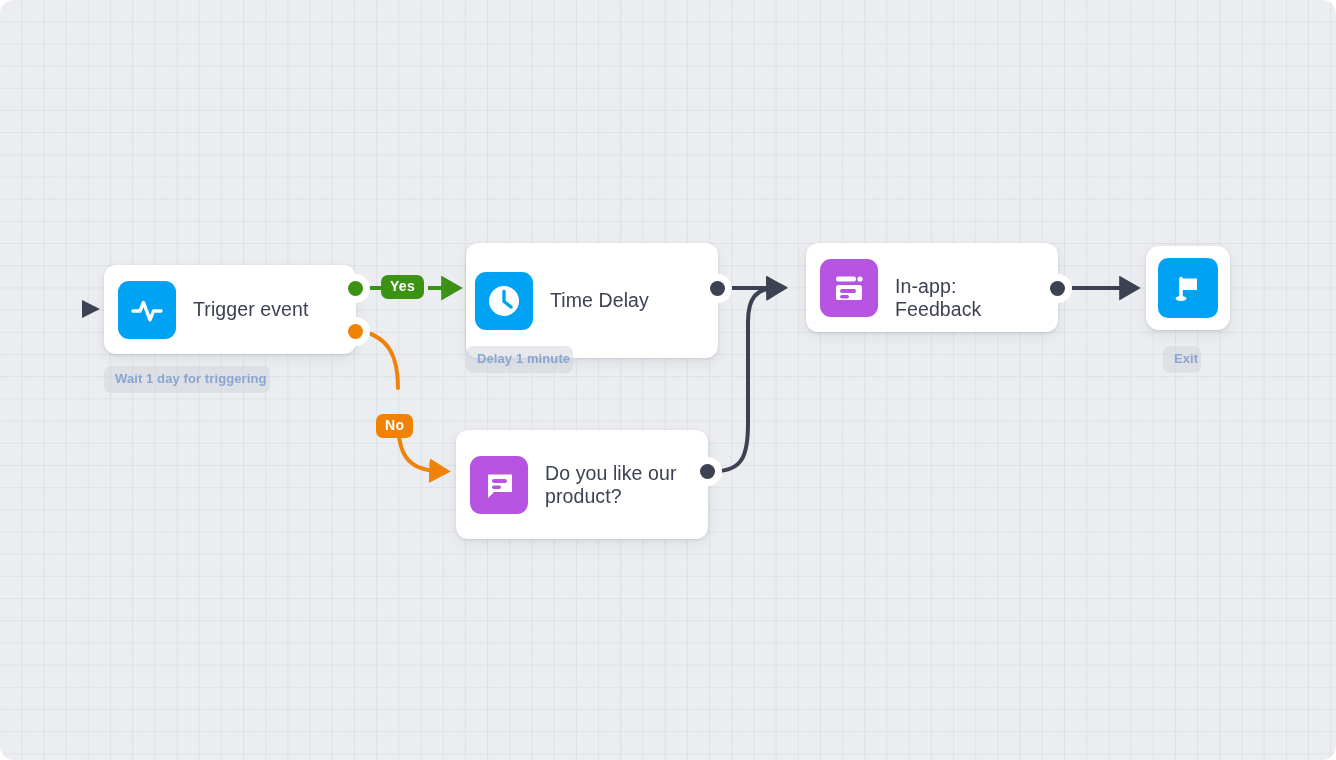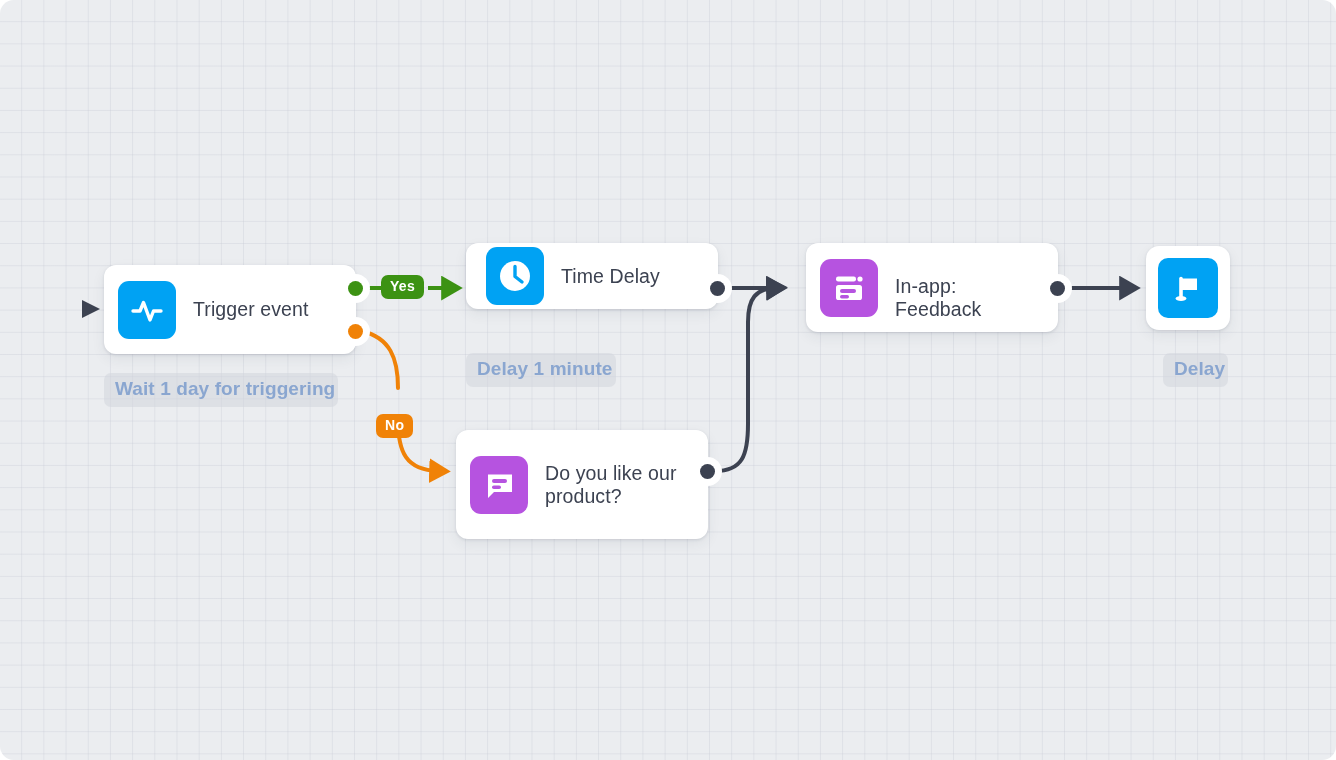--- a/index.html
+++ b/index.html
@@ -69,27 +69,26 @@
     border-radius: 13px;
     box-shadow: 0 1px 3px rgba(40,50,70,0.13), 0 5px 14px rgba(40,50,70,0.07);
     display: flex; align-items: center; justify-content: center;
   }
 
   
   .caption {
     position: absolute;
     background: rgba(209,213,221,0.55);
     color: #8aa6d0;
-    font-size: 19px;
+    font-size: 13px;
     font-weight: 700;
     border-radius: 7px;
     padding: 5px 3px 7px 11px;
     white-space: nowrap;
     letter-spacing: 0.1px;
-    margin-top: 7px;
   }
 
   
   .badge {
     position: absolute;
     color: #ffffff;
     font-size: 14px;
     font-weight: 700;
     border-radius: 7px;
     padding: 3px 9px 5px 9px;
@@ -177,21 +176,21 @@
   <div class="dot-ring" style="left:341px; top:274px;"></div>
   <div class="dot" style="left:348px; top:281px; background:#3c9213;"></div>
   <div class="dot-ring" style="left:341px; top:317px;"></div>
   <div class="dot" style="left:348px; top:324px; background:#f08207;"></div>
 
   <div class="caption" style="left:104px; top:366px;">Wait 1 day for triggering</div>
 
   <div class="badge badge-yes" style="left:381px; top:275px;">Yes</div>
   <div class="badge badge-no" style="left:376px; top:414px;">No</div>
 
-  <div class="node" style="left:466px; top:243px; width:252px; height:66px; padding:0 0 0 20px;">
+  <div class="node" style="left:466px; top:243px; width:252px; height:115px; padding:0 0 0 9px;">
     <div class="node-icon" style="background:#00a2f3;">
       <svg width="42" height="42" viewBox="0 0 42 42" aria-hidden="true">
         <circle cx="21" cy="21" r="15" fill="#ffffff"></circle>
         <path d="M21,11.5 L21,21.5 L28,27" fill="none" stroke="#00a2f3" stroke-width="3.4" stroke-linecap="round" stroke-linejoin="round"></path>
       </svg>
     </div>
     <div class="node-title" style="margin-left:17px;">Time Delay</div>
   </div>
   <div class="dot-ring" style="left:703px; top:274px;"></div>
   <div class="dot" style="left:710px; top:281px; background:#3c4251;"></div>
@@ -230,15 +229,15 @@
 
   <div class="node-exit" style="left:1146px; top:246px; width:84px; height:84px;">
     <div class="node-icon" style="background:#00a2f3; width:60px; height:60px; border-radius:10px;">
       <svg width="40" height="40" viewBox="0 0 40 40" aria-hidden="true">
         <path d="M13,10.5 L13,30" stroke="#ffffff" stroke-width="3.6" stroke-linecap="round"></path>
         <path d="M13,10.5 L29,10.5 L29,22 L13,22 z" fill="#ffffff"></path>
         <ellipse cx="13" cy="30.5" rx="5.4" ry="2.4" fill="#ffffff"></ellipse>
       </svg>
     </div>
   </div>
-  <div class="caption" style="left:1163px; top:346px;">Delay</div>
+  <div class="caption" style="left:1163px; top:346px;">Exit</div>
 
 </div>
 
 </body></html>

